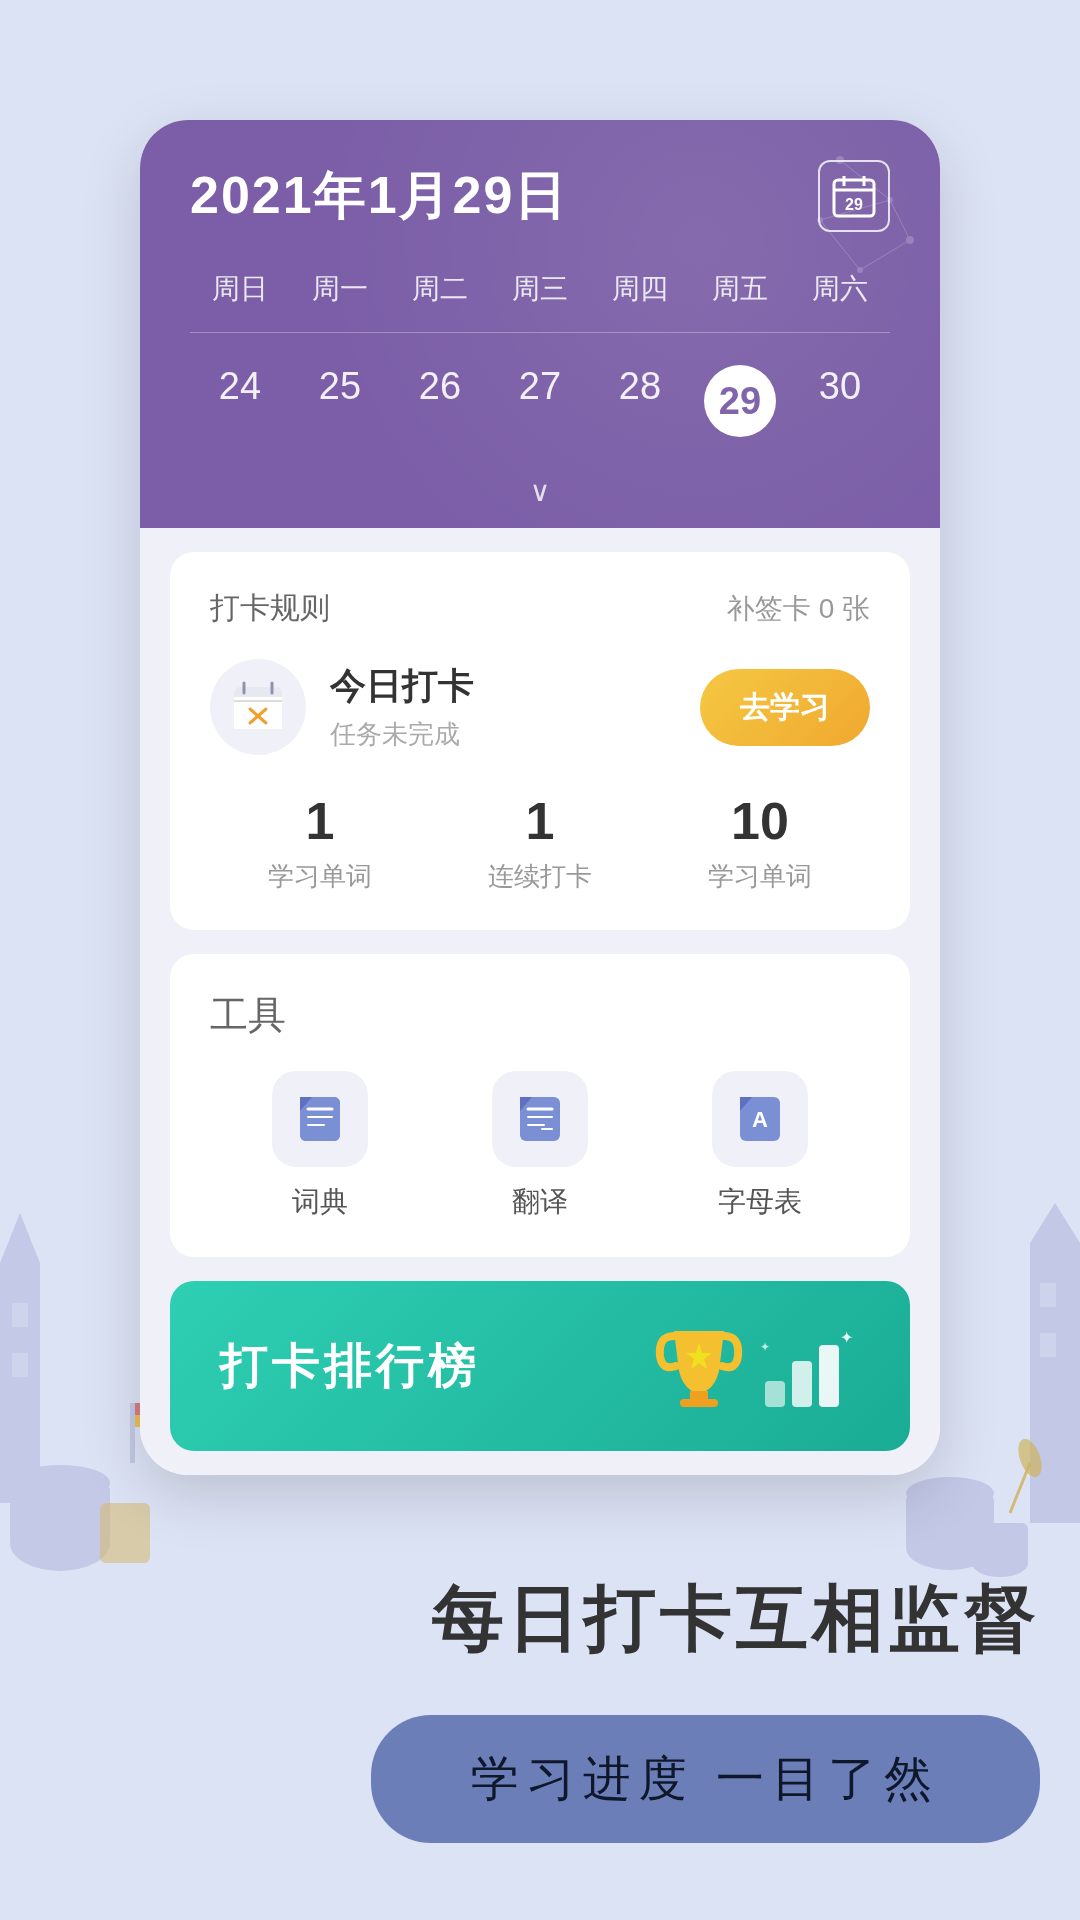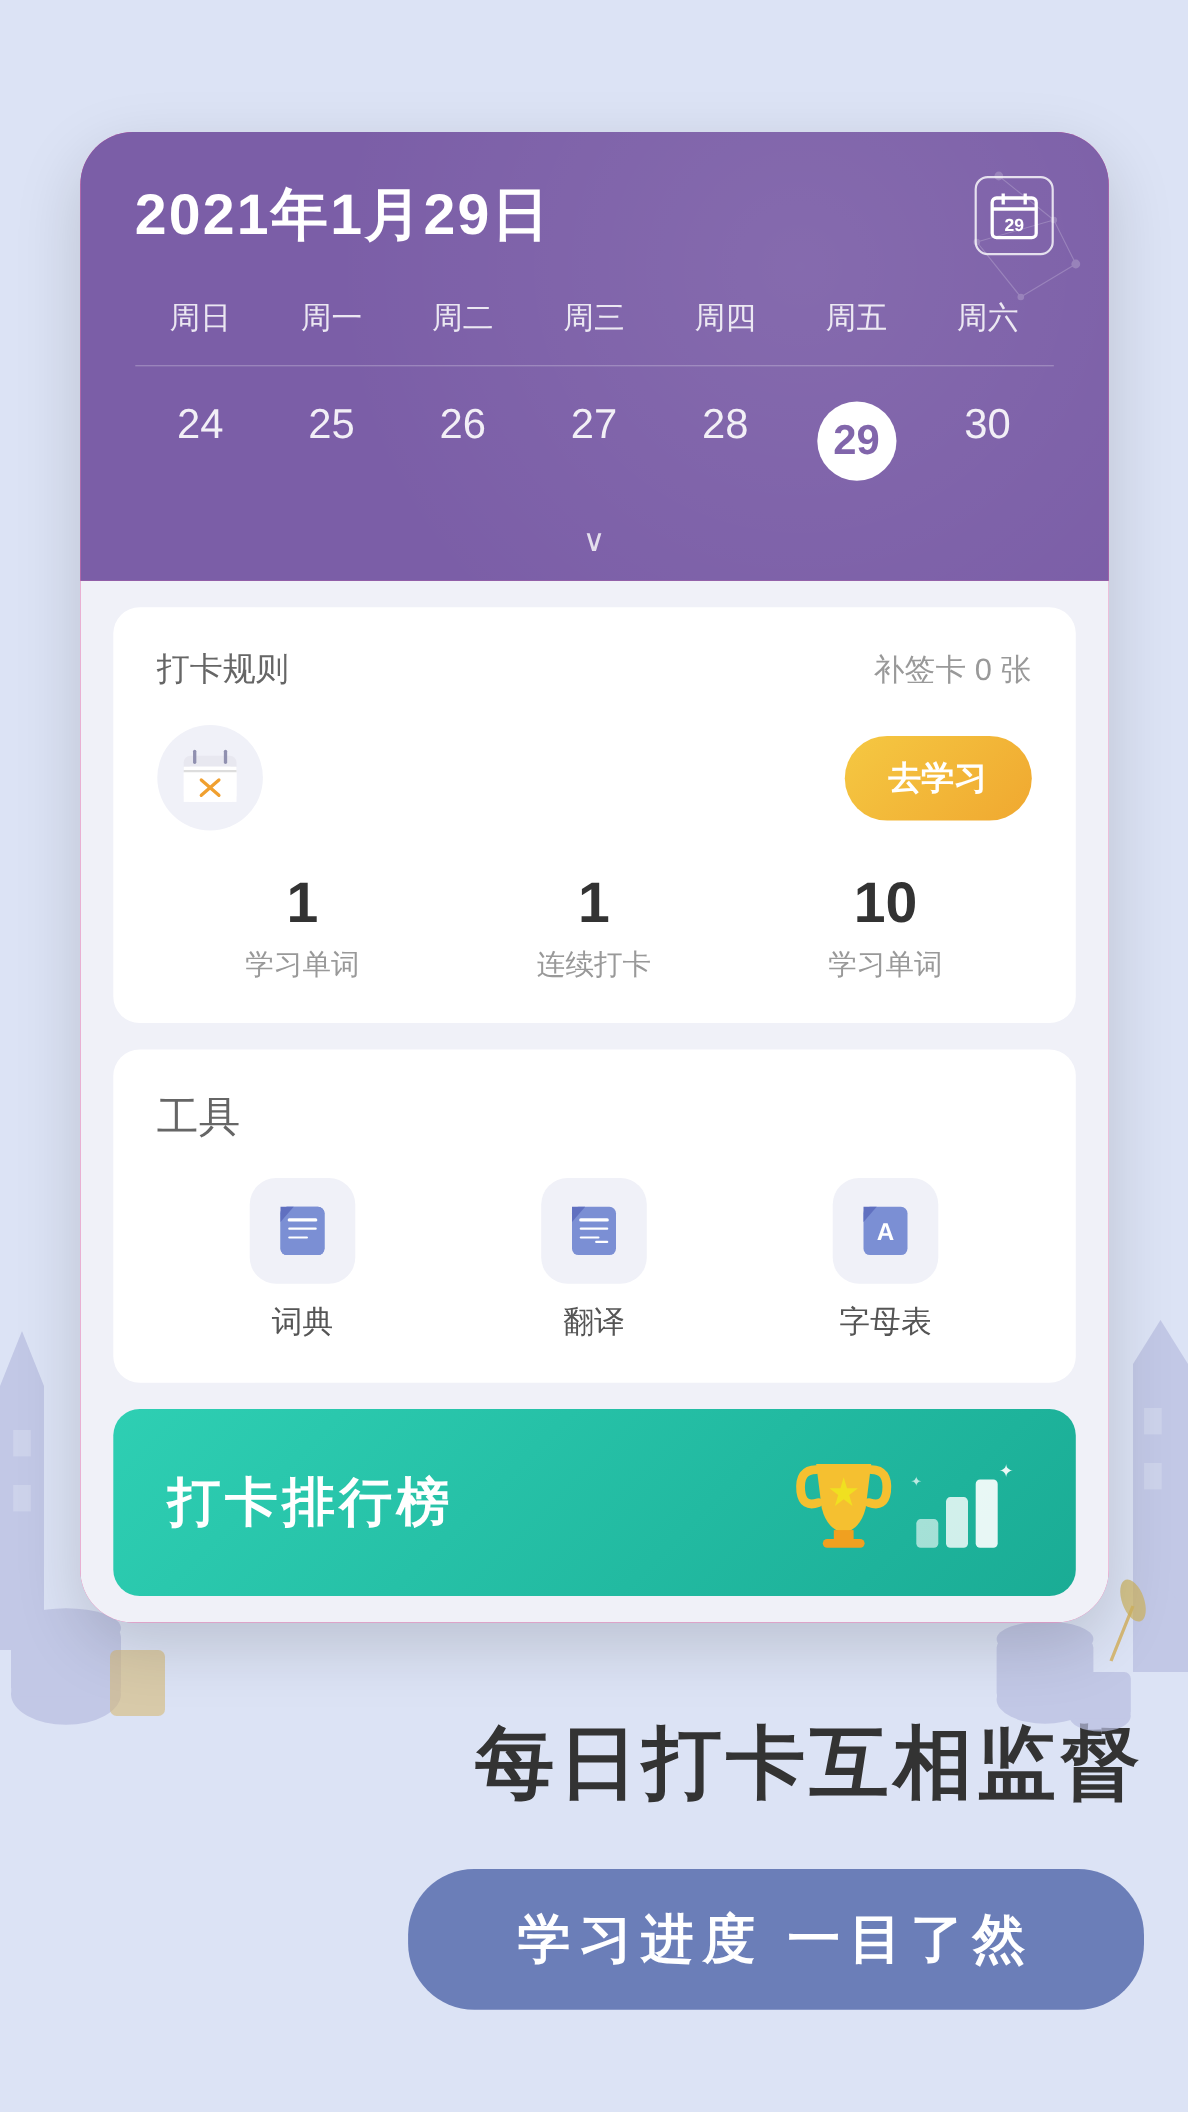--- a/index.html
+++ b/index.html
@@ -8,23 +8,23 @@
       min-height: 1920px;
       background: #dce3f5;
       font-family: "PingFang SC", "Microsoft YaHei", sans-serif;
       position: relative;
       overflow-x: hidden;
     }
 
     
     .phone-card {
       position: relative;
-      margin: 120px auto 0;
-      width: 935px;
-      background: #ec4899;
+      margin: 120px auto 16px;
+      width: 800px;
+      background: #ffffff;
       border-radius: 48px;
       overflow: hidden;
       box-shadow: 0 20px 60px rgba(0,0,0,0.15);
     }
 
     
     .calendar-header {
       background: #7b5ea7;
       padding: 40px 50px 0;
       position: relative;
@@ -297,23 +297,23 @@
       font-size: 72px;
       font-weight: 900;
       color: #333;
       margin-bottom: 48px;
       letter-spacing: 4px;
     }
 
     .cta-btn {
       display: inline-block;
       background: #6b7eb8;
-      color: #ffffff;
+      color: #0f172a;
       font-size: 48px;
-      font-weight: 700;
+      font-weight: 400;
       padding: 32px 100px;
       border-radius: 60px;
       letter-spacing: 8px;
       cursor: pointer;
     }
 
   </style>
 </head>
 <body>
 
@@ -434,20 +434,24 @@
               <rect x="4" y="18" width="48" height="32" rx="0" fill="white"></rect>
               <rect x="4" y="18" width="48" height="32" rx="6" fill="white"></rect>
               <line x1="4" y1="22" x2="52" y2="22" stroke="#ddd" stroke-width="2"></line>
               <line x1="14" y1="4" x2="14" y2="14" stroke="#9090b0" stroke-width="3" stroke-linecap="round"></line>
               <line x1="42" y1="4" x2="42" y2="14" stroke="#9090b0" stroke-width="3" stroke-linecap="round"></line>
 
               <line x1="20" y1="30" x2="36" y2="44" stroke="#f0a030" stroke-width="3" stroke-linecap="round"></line>
               <line x1="36" y1="30" x2="20" y2="44" stroke="#f0a030" stroke-width="3" stroke-linecap="round"></line>
             </svg>
           </div>
+          <div class="checkin-text">
+            <div class="main">今日打卡</div>
+            <div class="sub">任务未完成</div>
+          </div>
         </div>
         <button class="go-study-btn">去学习</button>
       </div>
 
       <div class="stats-row">
         <div class="stat-item">
           <div class="num">1</div>
           <div class="label">学习单词</div>
         </div>
         <div class="stat-item">

